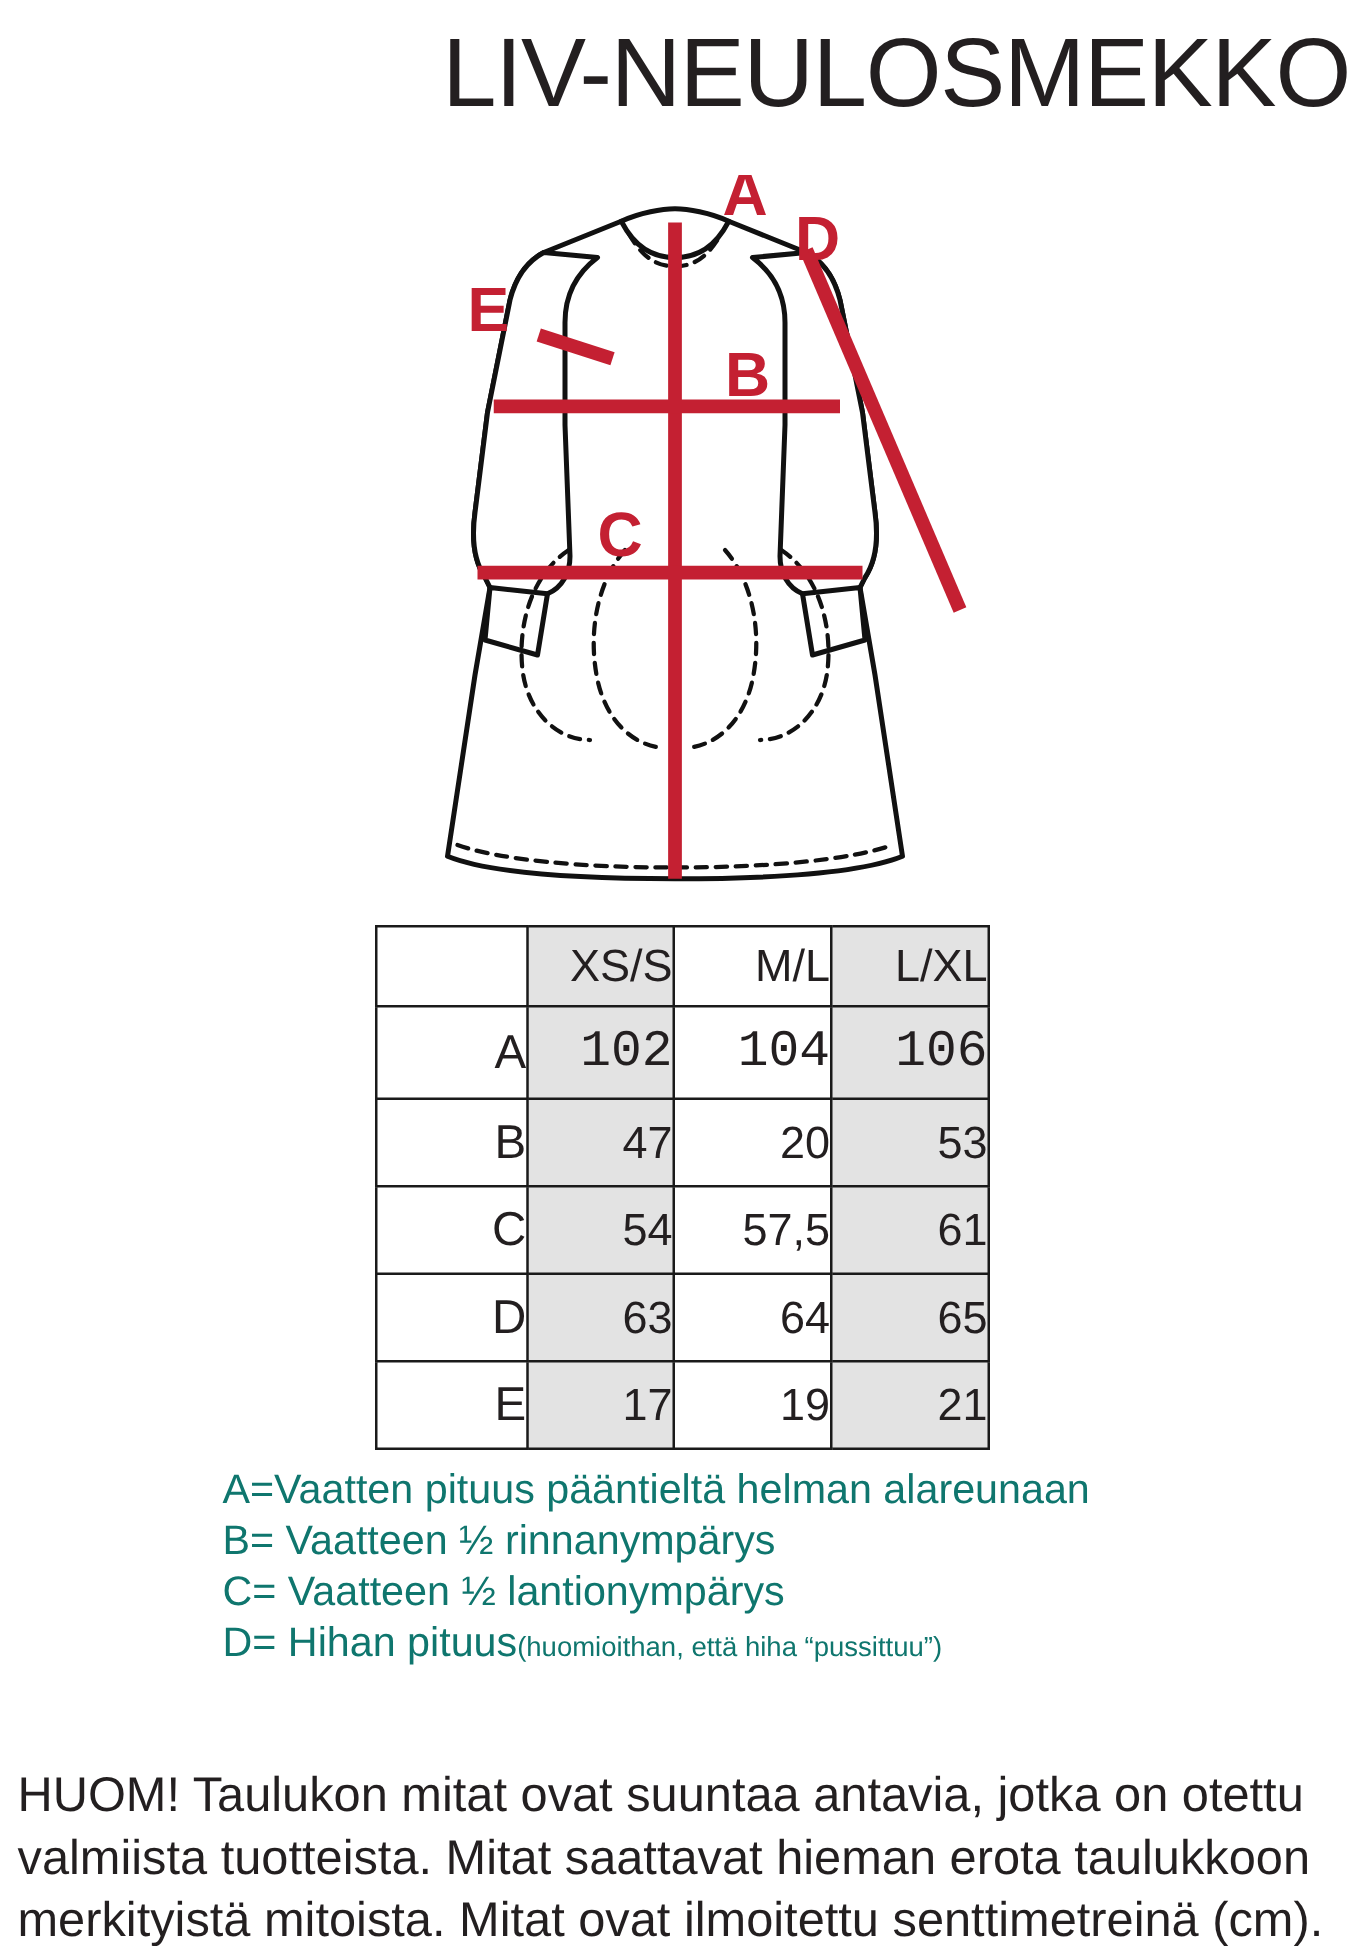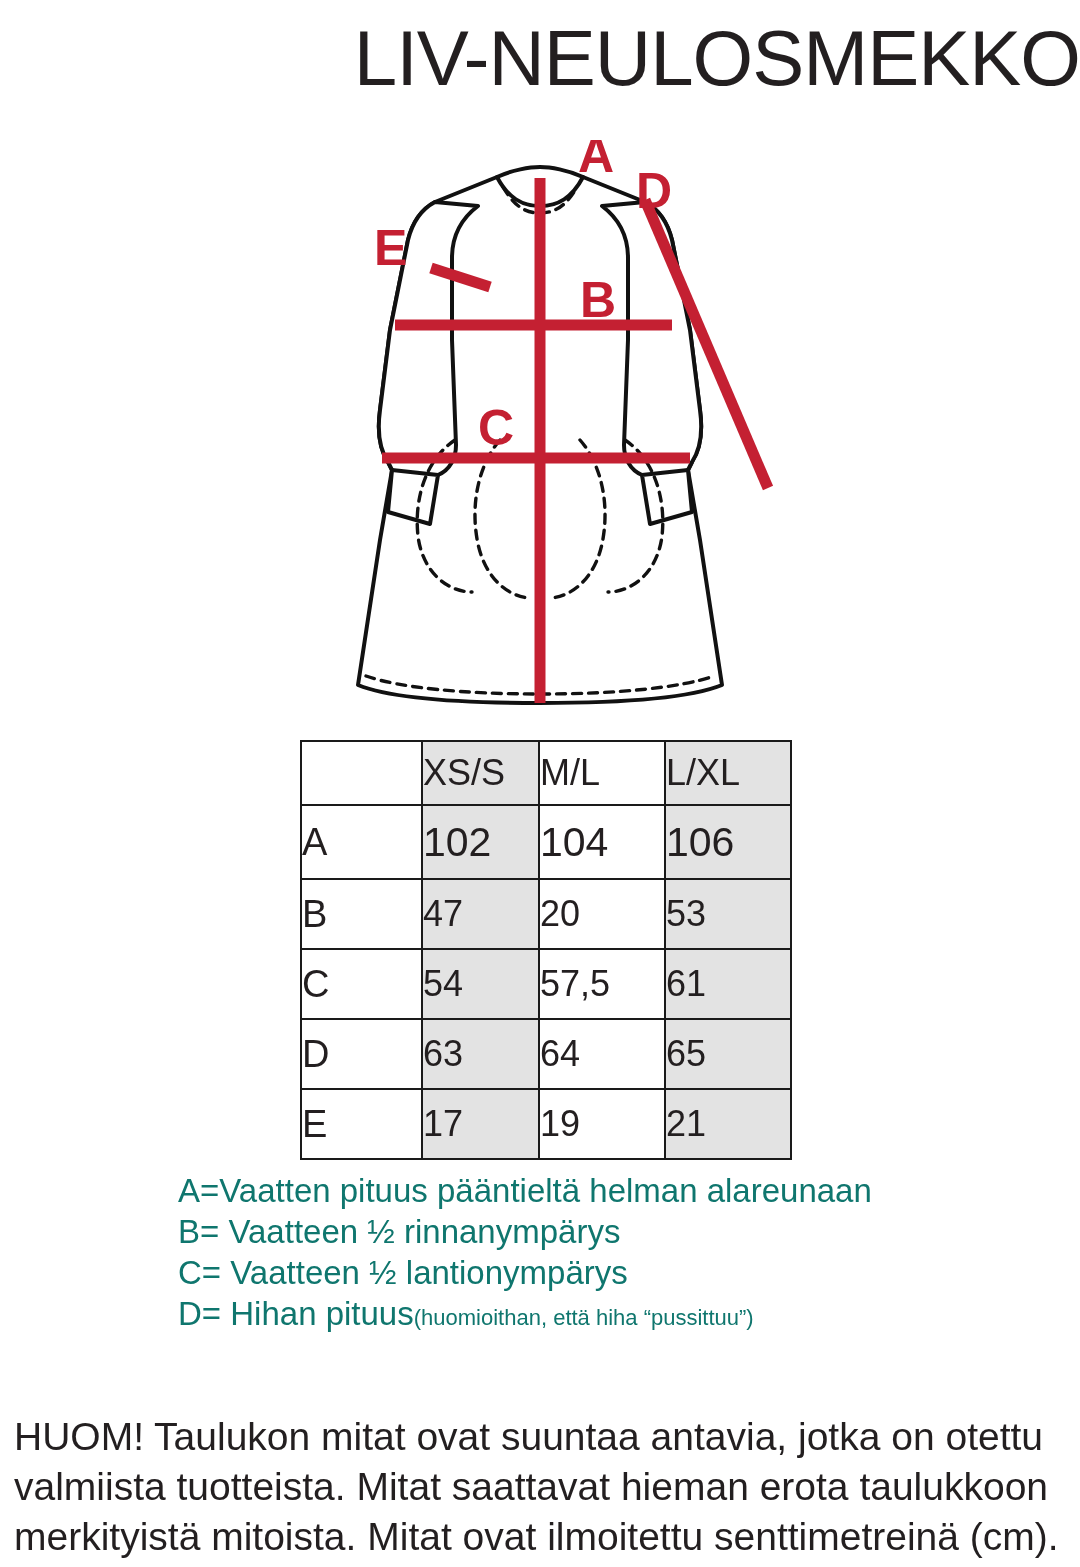--- a/index.html
+++ b/index.html
@@ -45,39 +45,39 @@
   .size-table {
     position: absolute;
     left: 300px;
     top: 740px;
     width: 482px;
     border-collapse: collapse;
     table-layout: fixed;
   }
   .size-table td, .size-table th {
     border: 2px solid #1a1a1a;
-    text-align: left;
+    text-align: right;
     vertical-align: middle;
     font-weight: 400;
     font-size: 36px;
     color: #231f20;
     padding: 0;
     height: 65px;
   }
   .size-table .col-label { width: 119px; background: #ffffff; }
   .size-table .col-a     { width: 115px; }
   .size-table .col-b     { width: 124px; }
   .size-table .col-c     { width: 124px; }
   .shaded { background: #e3e3e3; }
   .plain  { background: #ffffff; }
   .size-table thead th { height: 62px; }
   .size-table .row-letter { font-size: 38px; }
   .size-table tbody tr td { height: 68px; }
   .size-table tbody tr:first-child td { height: 72px; }
-  .size-table tbody tr:first-child td.val { font-size: 41px; }
+  .size-table tbody tr:first-child td.val { font-size: 41px; font-family: Liberation Mono, monospace; }
 
   
   .legend {
     position: absolute;
     left: 178px;
     top: 1170px;
     width: 800px;
   }
   .legend .line {
     font-size: 33px;

